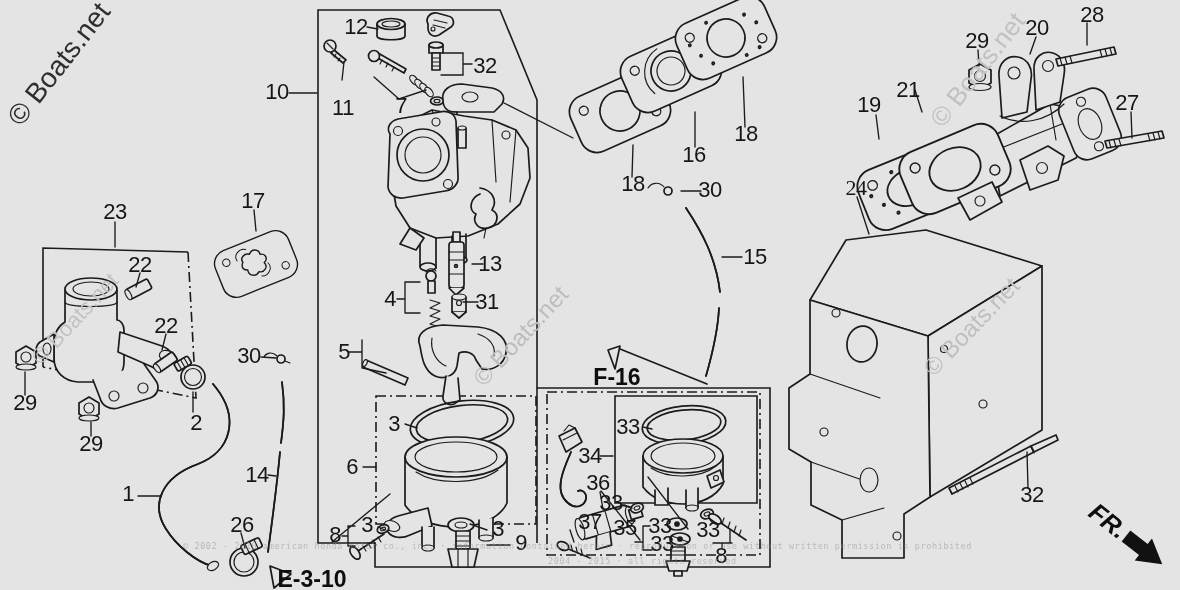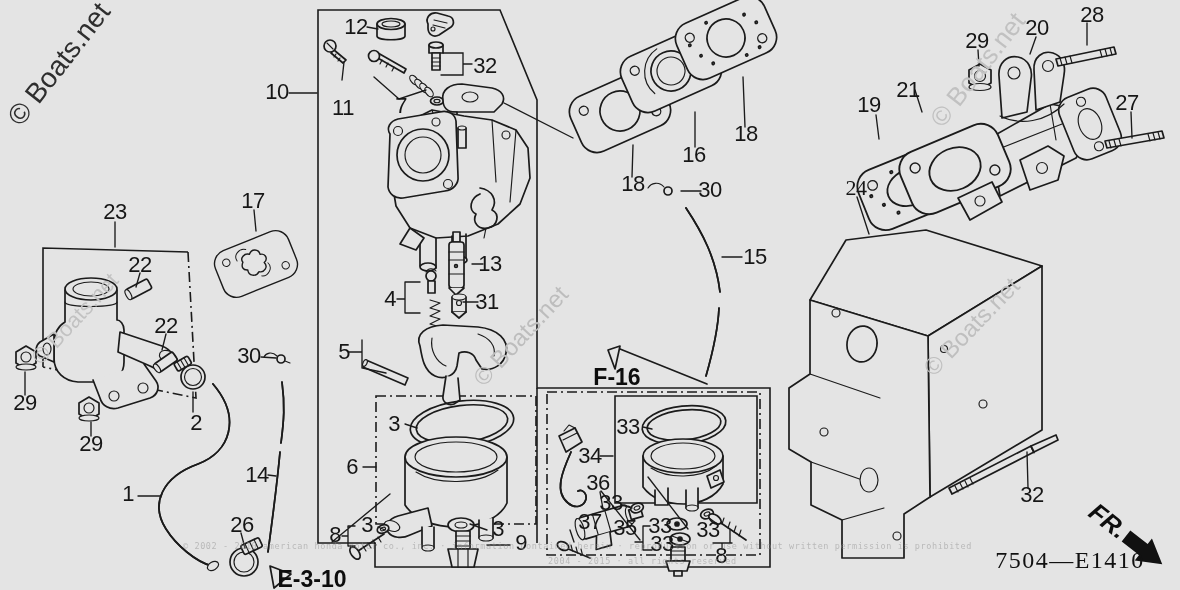--- a/index.html
+++ b/index.html
@@ -531,18 +531,17 @@
     </div>
 
 <div class="ref" style="left:617px;top:377px;">F-16</div>
 <div class="ref" style="left:312px;top:579px;">E-3-10</div>
 <div class="fr" style="left:1108px;top:521px;">FR.</div>
 <svg width="1180" height="590" style="position:absolute;left:0;top:0;pointer-events:none;">
   <g transform="translate(1126,536) rotate(38)">
     <polygon class="arrowfill" points="0,-7 22,-7 22,-14 46,0 22,14 22,7 0,7" fill="#111"></polygon>
   </g>
 </svg>
-<div class="code" style="left:1070px;top:560px;">7504—E1410</div>
 
 <div class="faint" style="left:183px;top:541px;width:825px;">© 2002 - 2010 american honda motor co., inc. · information contained herein · reproduction or use without written permission is prohibited</div>
 <div class="faint" style="left:548px;top:556px;width:210px;">2004 - 2015 · all rights reserved</div>
 
 </div>
 
 </body></html>

